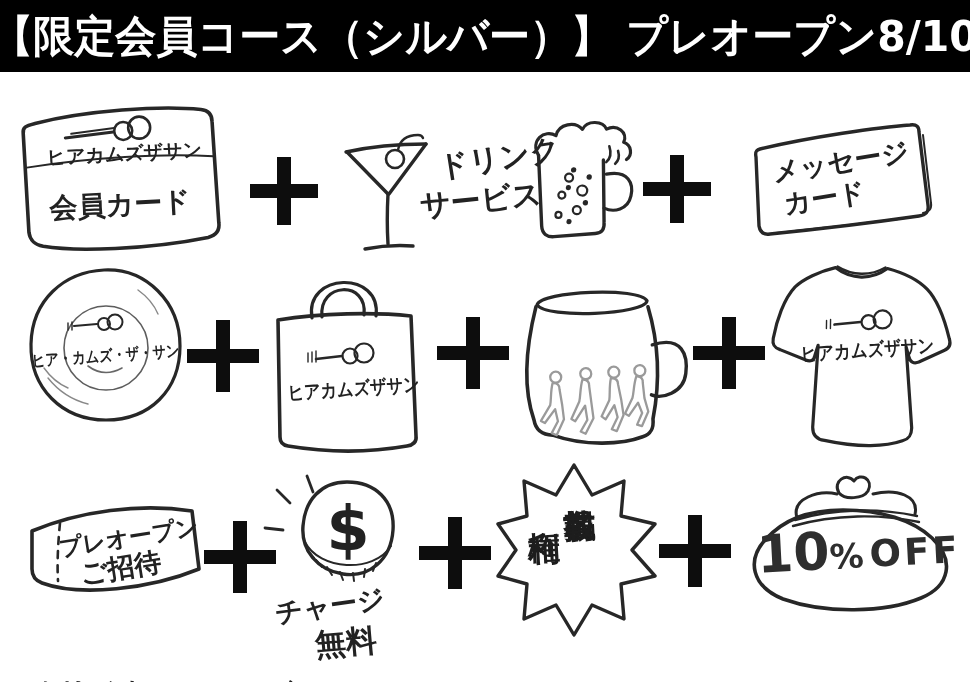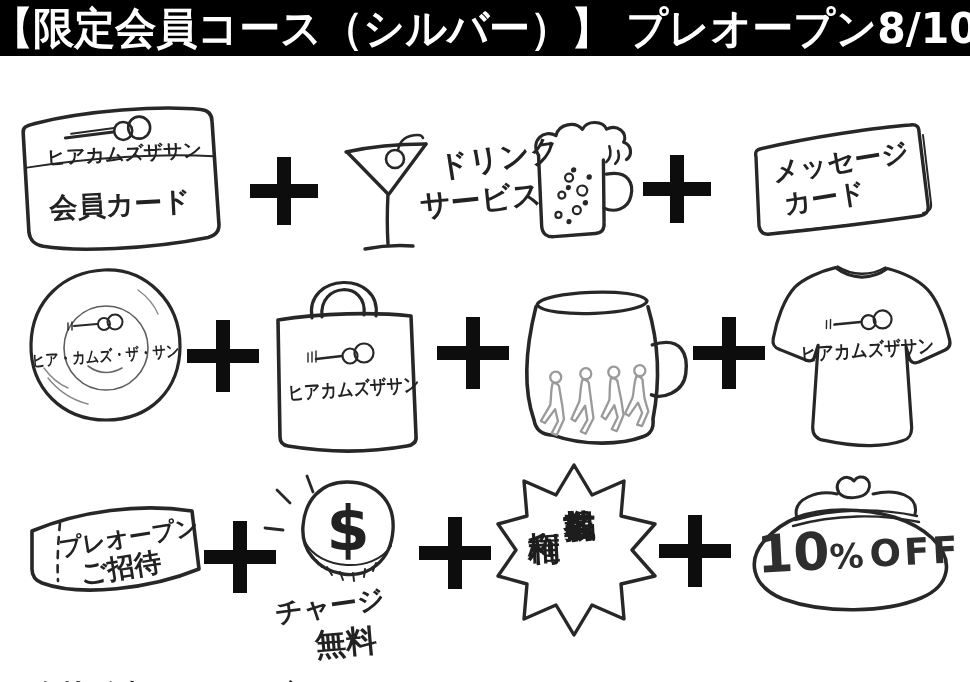--- a/index.html
+++ b/index.html
@@ -4,21 +4,21 @@
 <style>
   html,body{margin:0;padding:0;}
   body{
     width:970px;height:682px;position:relative;overflow:hidden;
     background:#ffffff;
     font-family:"DejaVu Sans","Liberation Sans",sans-serif;
     color:#222;
   }
   
   .titlebar{
-    position:absolute;left:0;top:0;width:970px;height:56px;
+    position:absolute;left:0;top:0;width:970px;height:72px;
     background:#000;display:flex;align-items:center;justify-content:center;
   }
   .titlebar .title{
     color:#fff;font-size:41px;font-weight:bold;white-space:nowrap;
     letter-spacing:0px;transform:scaleY(1.05);
   }
   
   .item{position:absolute;}
   svg{display:block;overflow:visible;}
   .ink{stroke:#272727;fill:none;stroke-linecap:round;stroke-linejoin:round;}

